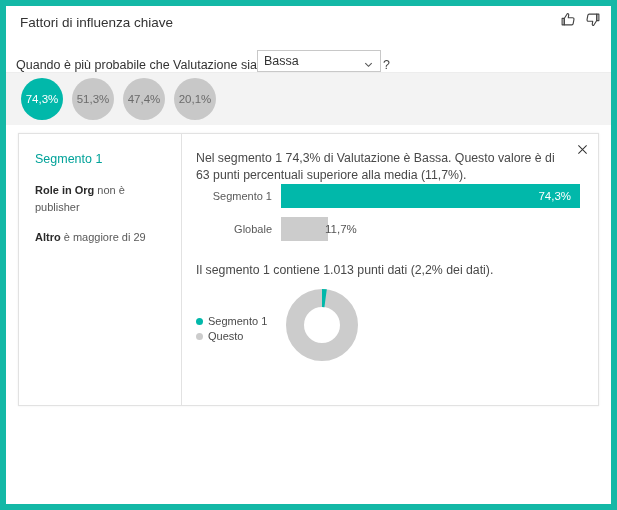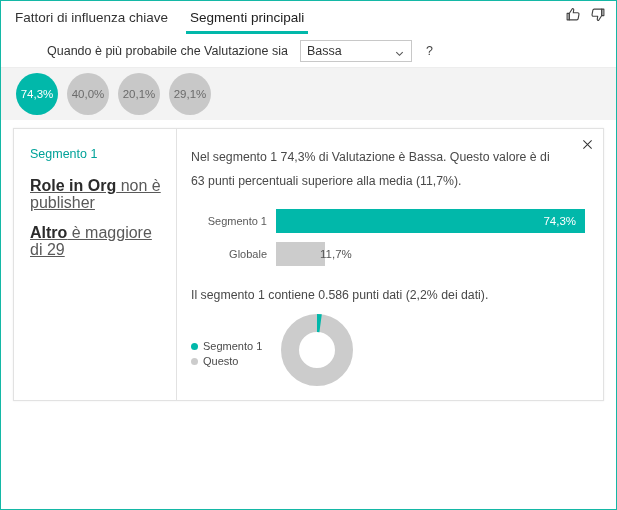--- a/index.html
+++ b/index.html
@@ -12,21 +12,21 @@
     height: 510px;
     font-family: "Liberation Sans", sans-serif;
     -webkit-font-smoothing: antialiased;
   }
   .window {
     position: relative;
     box-sizing: border-box;
     width: 617px;
     height: 510px;
     background: #ffffff;
-    border: 1px solid #14b8a6;
+    border: 6px solid #14b8a6;
     overflow: hidden;
   }
 
   
   .tabbar {
     position: relative;
     height: 33px;
     padding: 0 10px;
     display: flex;
     align-items: flex-end;
@@ -57,35 +57,34 @@
     width: 17px;
     height: 17px;
     cursor: pointer;
     color: #444;
   }
 
   
   .questionrow {
     height: 33px;
     display: flex;
-    align-items: center;
+    align-items: flex-end;
     padding: 0 10px;
     background: #ffffff;
-    gap: 12px;
-    margin-left: 36px;
+    gap: 0;
   }
   .qtext {
     font-size: 12.5px;
     color: #333333;
     white-space: nowrap;
   }
   .select {
     position: relative;
     box-sizing: border-box;
-    width: 112px;
+    width: 124px;
     height: 22px;
     border: 1px solid #c8c8c8;
     background: #ffffff;
     display: flex;
     align-items: center;
     padding: 0 6px;
     cursor: pointer;
   }
   .select-value {
     font-size: 12.5px;
@@ -162,42 +161,40 @@
     border-right: 1px solid #e2e2e2;
     padding: 18px 14px 0 16px;
     box-sizing: border-box;
   }
   .seg-title {
     font-size: 12.5px;
     color: #01a299;
     margin-bottom: 16px;
   }
   .rule {
-    font-size: 16px;
+    font-size: 11px;
     color: #595959;
     line-height: 17px;
     margin-bottom: 13px;
-    text-decoration: underline;
   }
   .rule b {
     color: #2b2b2b;
     font-weight: bold;
   }
 
   .rightpane {
     flex: 1;
     padding: 16px 18px 0 14px;
     box-sizing: border-box;
   }
   .summary {
     font-size: 12.3px;
     color: #494949;
-    line-height: 24px;
+    line-height: 17px;
     padding-right: 22px;
-    margin-bottom: 16px;
   }
 
   
   .barchart {
     margin-left: 4px;
     margin-bottom: 22px;
   }
   .barrow {
     display: flex;
     align-items: center;
@@ -277,21 +274,20 @@
     flex: 0 0 auto;
   }
 </style>
 </head>
 <body>
 
 <div class="window">
 
   <div class="tabbar">
     <div class="tab">Fattori di influenza chiave</div>
-    <div class="tab active">Segmenti principali</div>
 
     <div class="feedback">
       <span class="ficon">
         <svg viewBox="0 0 24 24" width="17" height="17" fill="none" stroke="currentColor" stroke-width="1.6" stroke-linejoin="round" stroke-linecap="round">
           <path d="M6 10.5v9h-3v-9z"></path>
           <path d="M6 10.5l4.5-7c1.2 0 2 .9 1.8 2.1L11.7 9.5h6.1c1.2 0 2.1 1 1.9 2.2l-1.1 6c-.15.9-.95 1.8-1.95 1.8H6z"></path>
         </svg>
       </span>
       <span class="ficon">
         <svg viewBox="0 0 24 24" width="17" height="17" fill="none" stroke="currentColor" stroke-width="1.6" stroke-linejoin="round" stroke-linecap="round">
@@ -310,23 +306,23 @@
         <svg viewBox="0 0 12 12" width="11" height="11" fill="none" stroke="currentColor" stroke-width="1.2">
           <path d="M2.5 4.5L6 8l3.5-3.5"></path>
         </svg>
       </span>
     </div>
     <span class="helpq">?</span>
   </div>
 
   <div class="bubbles">
     <div class="bubble selected">74,3%</div>
-    <div class="bubble">40,0%</div>
+    <div class="bubble">51,3%</div>
+    <div class="bubble">47,4%</div>
     <div class="bubble">20,1%</div>
-    <div class="bubble">29,1%</div>
   </div>
 
   <div class="card">
 
     <div class="close-btn">
       <svg viewBox="0 0 12 12" width="11" height="11" fill="none" stroke="currentColor" stroke-width="1.1">
         <path d="M1.5 1.5l9 9M10.5 1.5l-9 9"></path>
       </svg>
     </div>
 
@@ -357,21 +353,21 @@
         <div class="barrow">
           <div class="barlabel">Globale</div>
           <div class="bartrack">
             <div class="barfill secondary" id="bar1" style="width: 15.747%; background: rgb(204, 204, 204); padding-left: 44px;">
               <span class="barvalue">11,7%</span>
             </div>
           </div>
         </div>
       </div>
 
-      <div class="donut-note">Il segmento 1 contiene 0.586 punti dati (2,2% dei dati).</div>
+      <div class="donut-note">Il segmento 1 contiene 1.013 punti dati (2,2% dei dati).</div>
 
       <div class="donut-area">
         <div class="legend">
           <div class="legend-item">
             <span class="legend-dot" id="ldot0" style="background: rgb(1, 184, 170);"></span>
             <span class="legend-label">Segmento 1</span>
           </div>
           <div class="legend-item">
             <span class="legend-dot" id="ldot1" style="background: rgb(204, 204, 204);"></span>
             <span class="legend-label">Questo</span>

